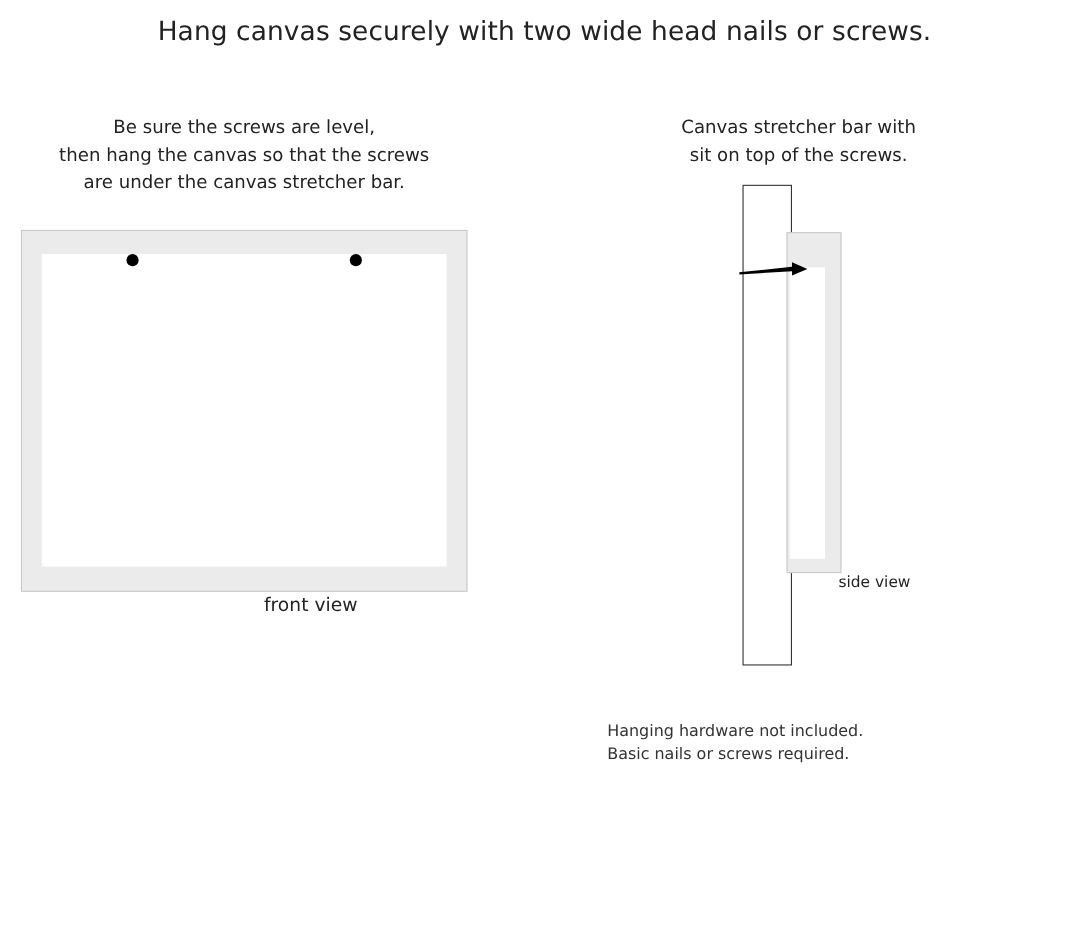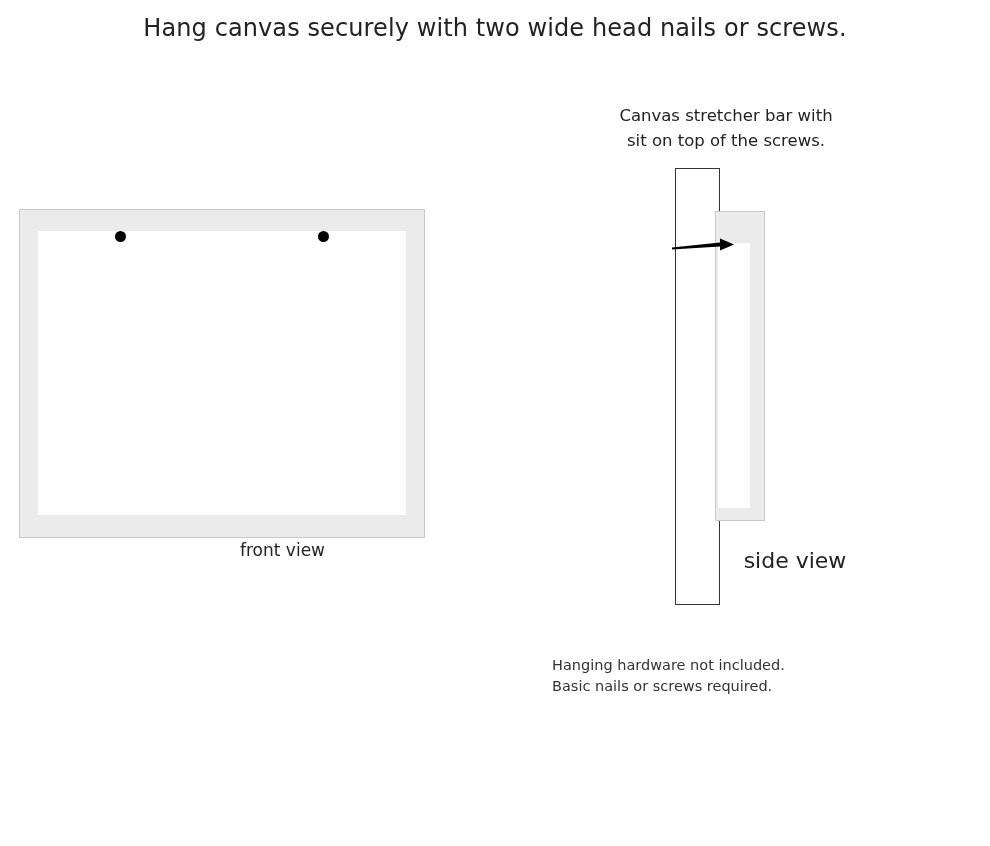--- a/index.html
+++ b/index.html
@@ -144,24 +144,24 @@
     position: absolute;
     left: 12px;
     top: 70px;
     width: 64px;
     height: 14px;
   }
 
   #side-view-label {
     position: absolute;
     left: 700px;
-    top: 548px;
+    top: 522px;
     width: 190px;
     text-align: center;
-    font-size: 22px;
+    font-size: 14px;
     color: #222222;
   }
 
   
   #footer-note {
     position: absolute;
     right: 18px;
     bottom: 12px;
     width: 420px;
     text-align: left;
@@ -171,20 +171,23 @@
     white-space: pre-line;
   }
 </style>
 </head>
 <body>
 
 <div id="stage">
 
   <div class="title">Hang canvas securely with two wide head nails or screws.</div>
 
+  <div class="caption" id="left-caption">Be sure the screws are level,
+then hang the canvas so that the screws
+are under the canvas stretcher bar.</div>
 
   <div class="caption" id="right-caption">Canvas stretcher bar with
 sit on top of the screws.</div>
 
   <div id="front-view">
     <div id="front-frame"></div>
     <div id="front-inner"></div>
   </div>
 
   <div class="screw-dot" id="screw-left"></div>

